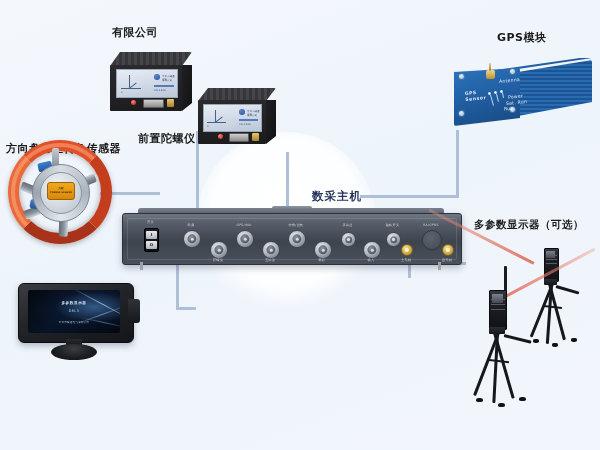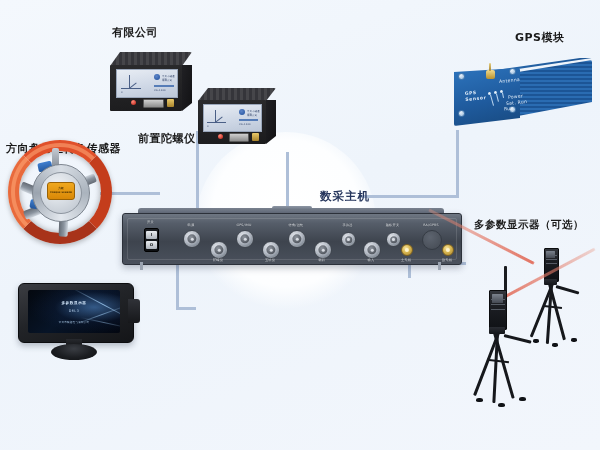--- a/index.html
+++ b/index.html
@@ -342,21 +342,21 @@
     <div class="conn" style="left:31px;top:45px;width:18px;height:6.5px;"></div>
     <div class="led" style="left:20px;top:46px;width:5px;height:5px;"></div>
     <div class="gold" style="left:54px;top:45px;width:6.5px;height:7.5px;"></div>
     <div class="abs" style="left:68px;top:12px;width:10px;height:44px;
          background:linear-gradient(100deg,#202024,#121214);
          clip-path:polygon(0 0,10px -1px,10px 36px,0 44px);"></div>
   </div>
 
   <div class="abs lab" style="left:138px;top:131px;">前置陀螺仪</div>
 
-  <div class="abs lab" style="left:515px;top:30px;">GPS模块</div>
+  <div class="abs lab" style="left:497px;top:30px;">GPS模块</div>
 
   <div class="abs" style="left:452px;top:58px;width:140px;height:72px;">
 
     <div class="gpsTop" style="left:16px;top:0;width:124px;height:16px;
          clip-path:polygon(0 16px,112px 0,124px 0,16px 16px);"></div>
 
     <div class="gpsSide" style="left:66px;top:2px;width:74px;height:56px;
          clip-path:polygon(0 12px,74px 0,74px 42px,0 56px);"></div>
 
     <div class="gpsFace" style="left:2px;top:10px;width:66px;height:58px;
@@ -408,21 +408,21 @@
          background:linear-gradient(180deg,#c6ccd4,#7e8690);border-radius:2px;"></div>
 
     <div class="hubOuter" style="left:24px;top:24px;width:56px;height:56px;"></div>
     <div class="hubMid" style="left:32px;top:32px;width:40px;height:40px;"></div>
     <div class="hubCore" style="left:39px;top:42px;width:26px;height:16px;">
       <span style="top:3px;">力矩</span>
       <span style="top:8px;font-size:2.2px;">TORQUE SENSOR</span>
     </div>
   </div>
 
-  <div class="abs brandCn" style="left:320px;top:189px;">数采主机</div>
+  <div class="abs brandCn" style="left:312px;top:189px;">数采主机</div>
 
   <div class="abs hostWrap" style="left:122px;top:208px;width:338px;height:62px;">
 
     <div class="hostTop" style="left:16px;top:0;width:306px;height:6px;"></div>
     <div class="abs" style="left:150px;top:-2px;width:40px;height:4px;
          background:linear-gradient(180deg,#8d96a4,#6b7482);border-radius:2px;"></div>
 
     <div class="hostBody" style="left:0;top:5px;width:338px;height:50px;">
       <div class="hostInner"></div>
     </div>

